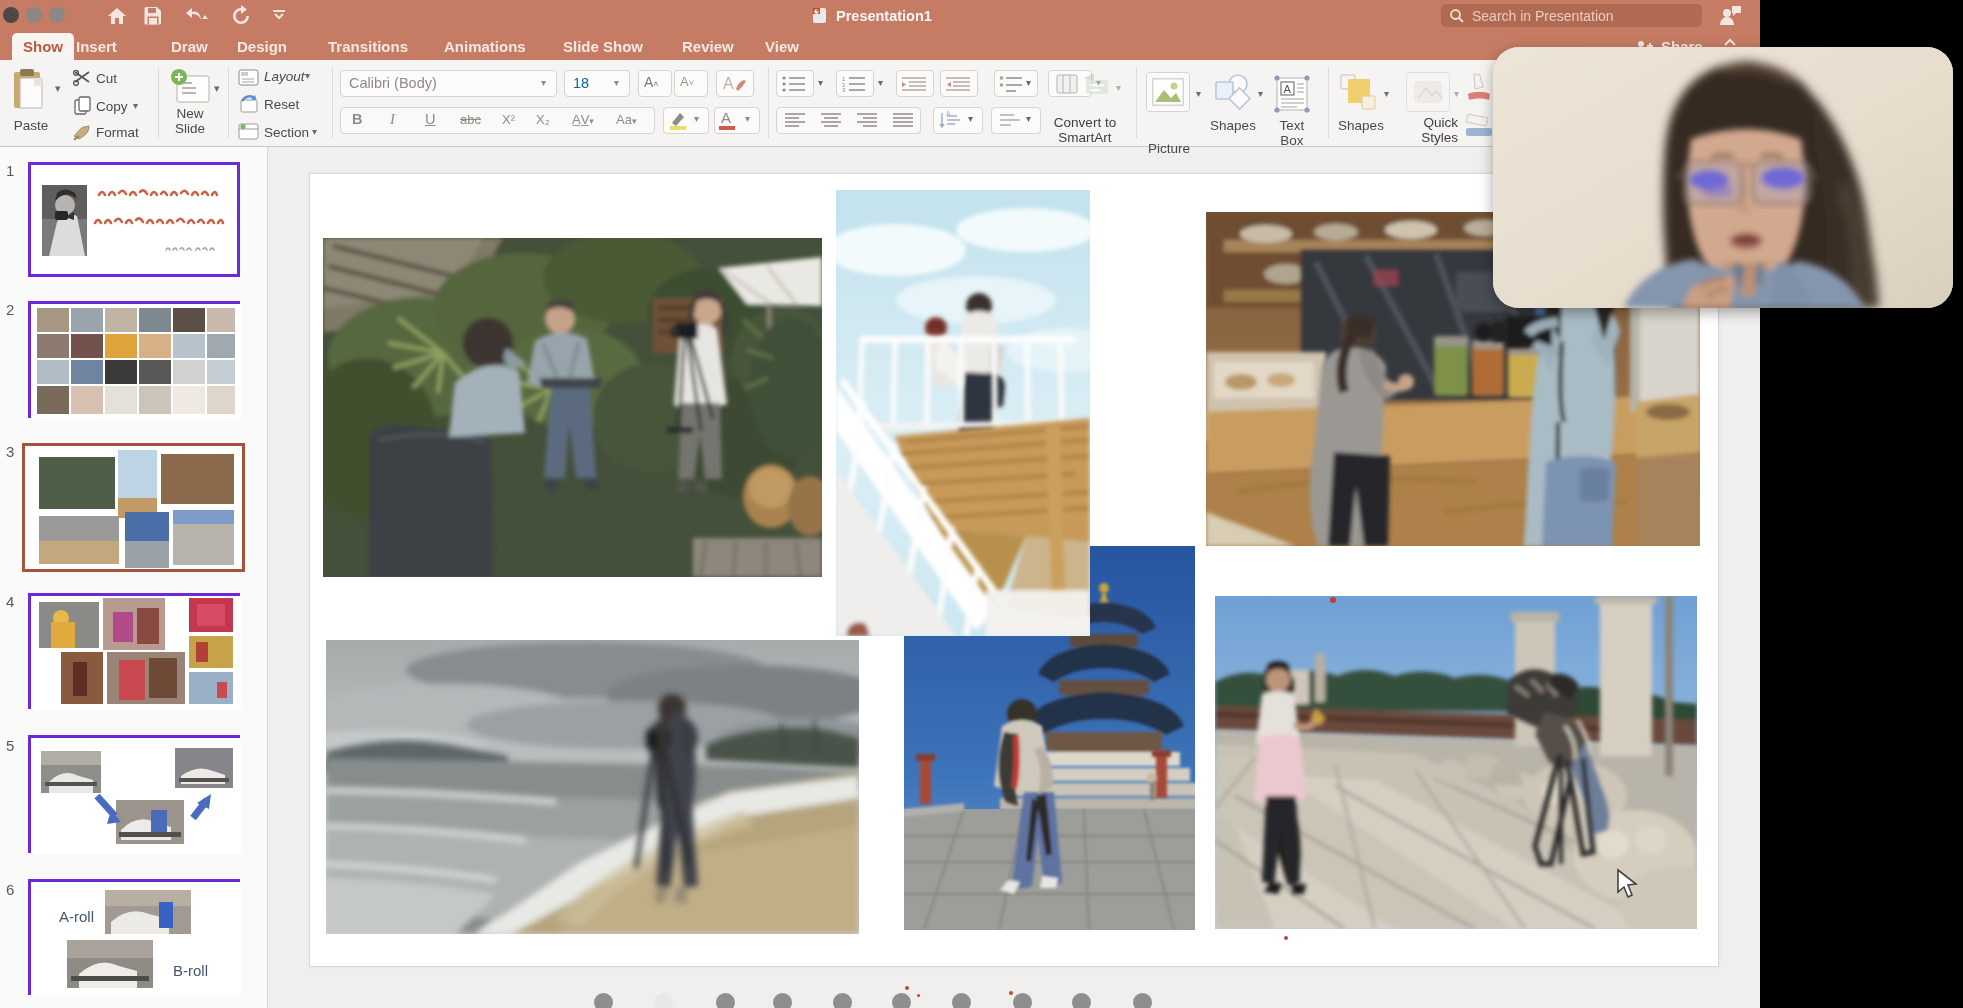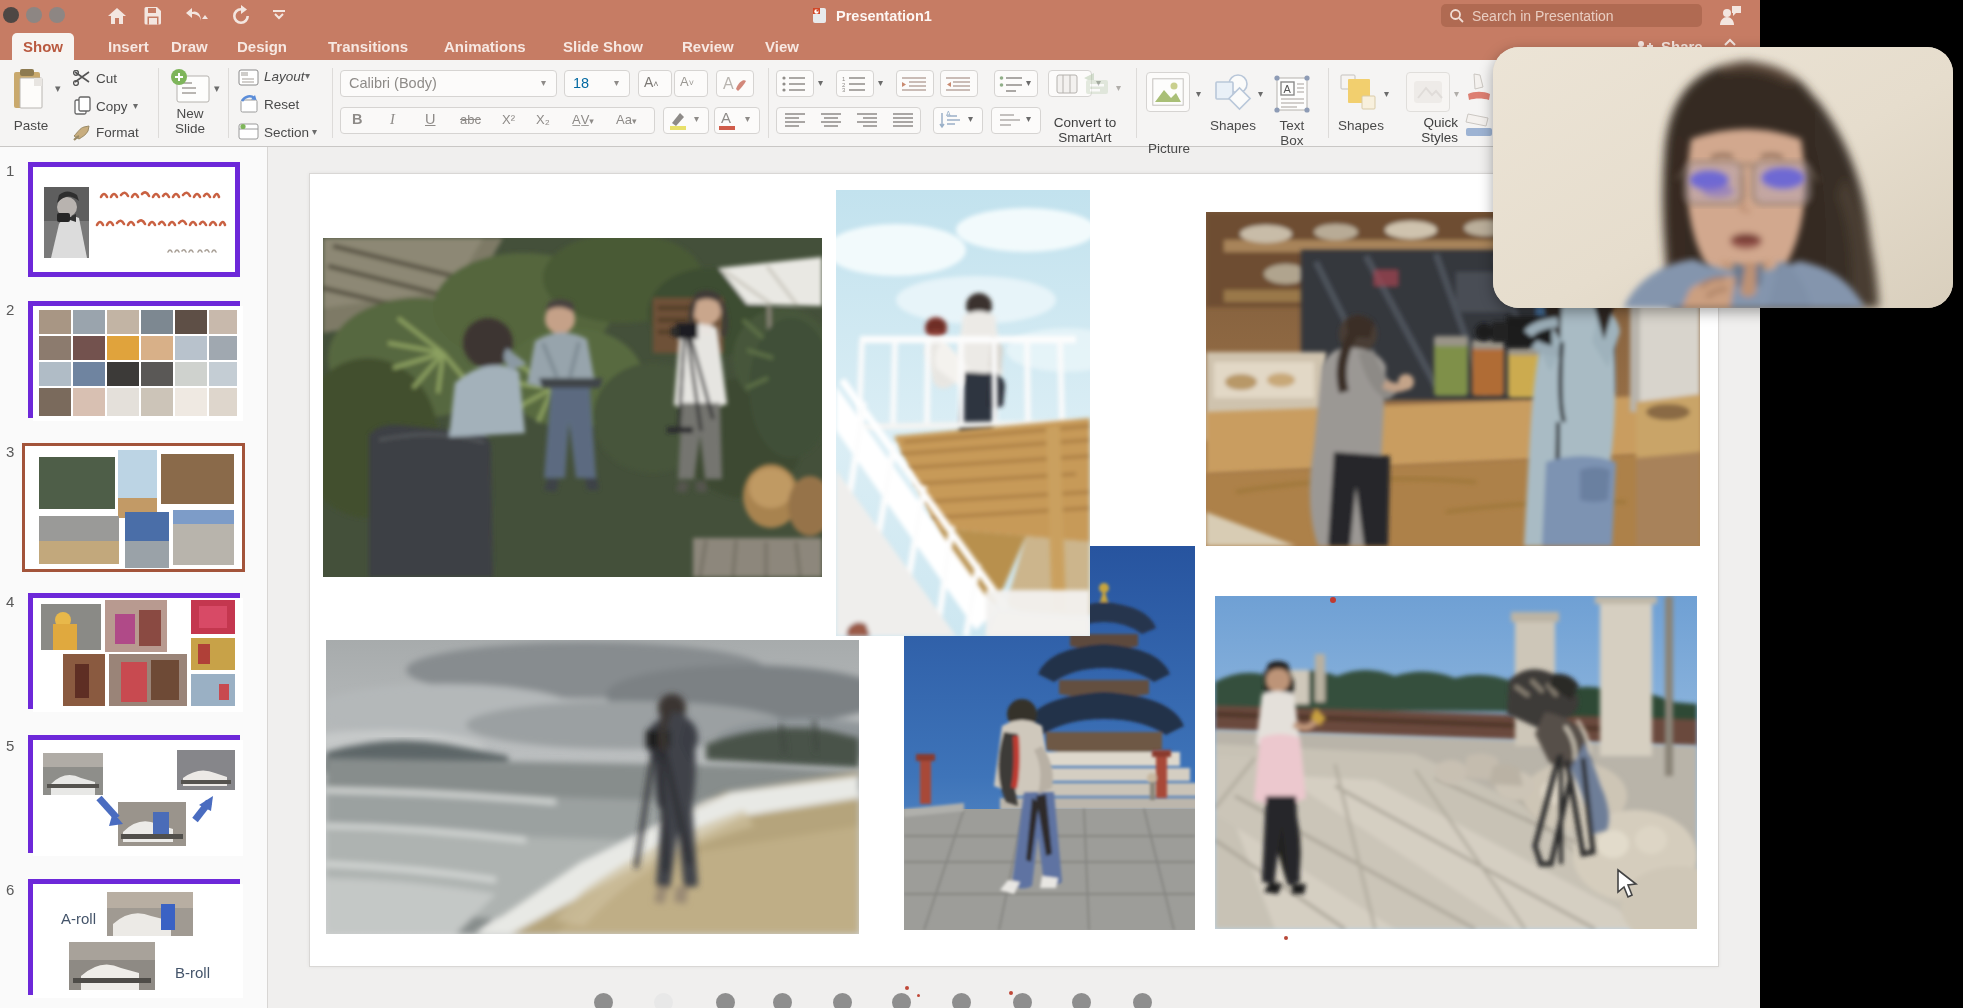--- a/index.html
+++ b/index.html
@@ -14,21 +14,21 @@
   #tabrow { position:absolute; left:0; top:31px; width:1760px; height:29px; background:#c67c64; }
   .tab { position:absolute; top:3px; height:26px; line-height:26px; color:#f7e8e2; font-size:15px; font-weight:700; }
   #hometab { position:absolute; left:12px; top:2px; width:62px; height:27px; background:#f7f4f1; border-radius:5px 5px 0 0; color:#b9593f; font-size:15px; font-weight:700; text-align:center; line-height:27px; }
   #ribbon { position:absolute; left:0; top:60px; width:1760px; height:87px; background:#f5f4f3; border-bottom:1px solid #c9c7c5; }
   .rbtn { position:absolute; background:#fcfbfa; border:1px solid #d6d4d2; border-radius:4px; }
   .rlabel { position:absolute; font-size:13.5px; color:#4a4a4a; text-align:center; }
   .rlabel.dim { color:#404040; }
   .vsep { position:absolute; top:8px; height:70px; width:1px; background:#dddbd9; }
   
   #sidebar { position:absolute; left:0; top:147px; width:268px; height:861px; background:#fafafa; border-right:1px solid #d8d6d4; }
-  .thumb { position:absolute; left:28px; width:212px; background:#fff; border:5px solid #6d28d9; }
+  .thumb { position:absolute; left:28px; width:212px; background:#fff; border:3px solid #6d28d9; }
   .tnum { position:absolute; left:6px; font-size:15px; color:#595959; }
   
   #canvas { position:absolute; left:309px; top:173px; width:1410px; height:794px; background:#fff; border:1px solid #d9d7d5; box-shadow:0 0 4px rgba(0,0,0,0.06); }
   .photo { position:absolute; overflow:hidden; }
   
   #webcam { position:absolute; left:1493px; top:47px; width:460px; height:261px; border-radius:26px; overflow:hidden; background:#e3dacb; box-shadow:0 4px 14px rgba(0,0,0,0.35); }
   
   .dot { position:absolute; top:993px; width:19px; height:19px; border-radius:50%; background:#8e8e8e; }
 </style>
 </head>
@@ -73,21 +73,21 @@
         </svg>
       <div class="abs" style="left:1472px;top:8px;color:#e9cdc1;font-size:14px;">Search in Presentation</div>
       <svg class="abs" style="left:1717px;top:4px" width="26" height="24" viewBox="0 0 26 24">
           <circle cx="10" cy="9" r="4" fill="#f3e6e0"></circle>
           <path d="M3 21 c0-5 3.5-8 7-8 s7 3 7 8 z" fill="#f3e6e0"></path>
           <path d="M15 2 h9 v7 h-5 l-3 3 v-3 h-1 z" fill="#f3e6e0"></path>
         </svg>
     </div>
     <div id="tabrow">
       <div id="hometab">Show</div>
-      <div class="tab" style="left:108px;text-align:right;">Insert</div>
+      <div class="tab" style="left:76px;text-align:right;">Insert</div>
       <div class="tab" style="left:171px;">Draw</div>
       <div class="tab" style="left:237px;">Design</div>
       <div class="tab" style="left:328px;">Transitions</div>
       <div class="tab" style="left:444px;">Animations</div>
       <div class="tab" style="left:563px;">Slide Show</div>
       <div class="tab" style="left:682px;">Review</div>
       <div class="tab" style="left:765px;">View</div>
       <div class="tab" style="left:1661px;">Share</div>
       <svg class="abs" style="left:1723px;top:6px" width="14" height="9" viewBox="0 0 14 9">
           <path d="M2 8 l5 -5 5 5" stroke="#f3e6e0" stroke-width="2" fill="none"></path>

